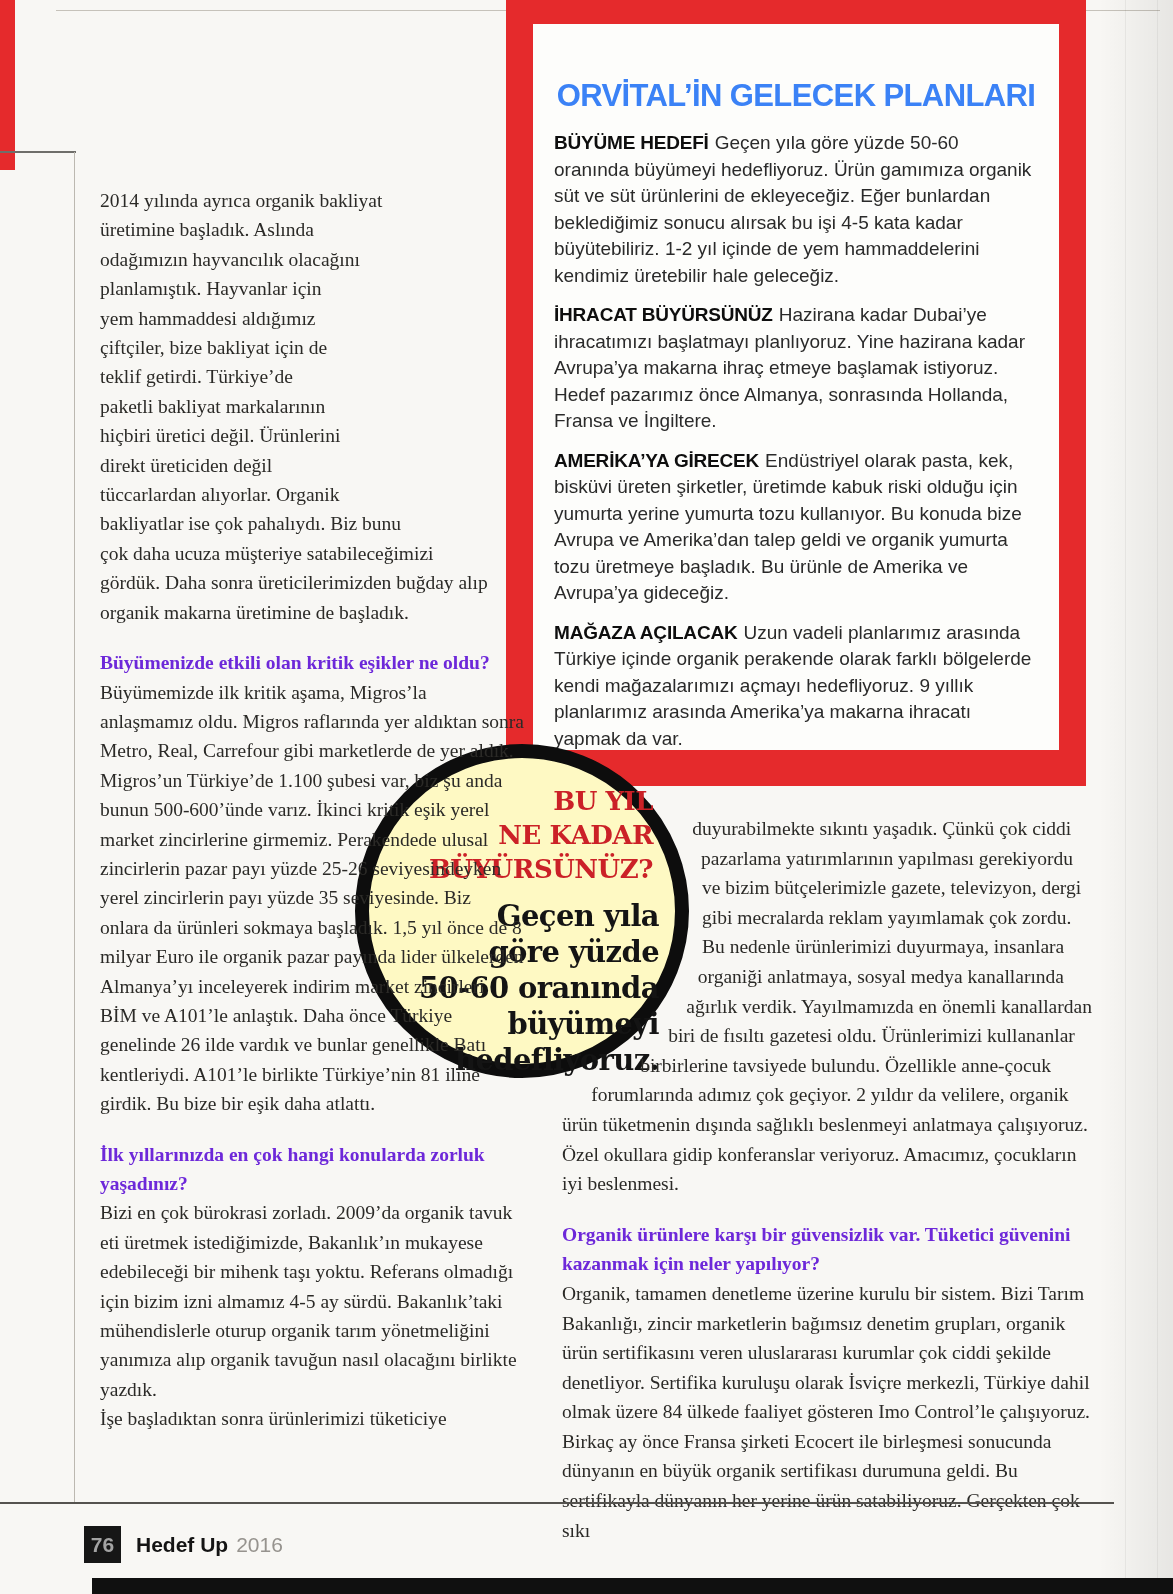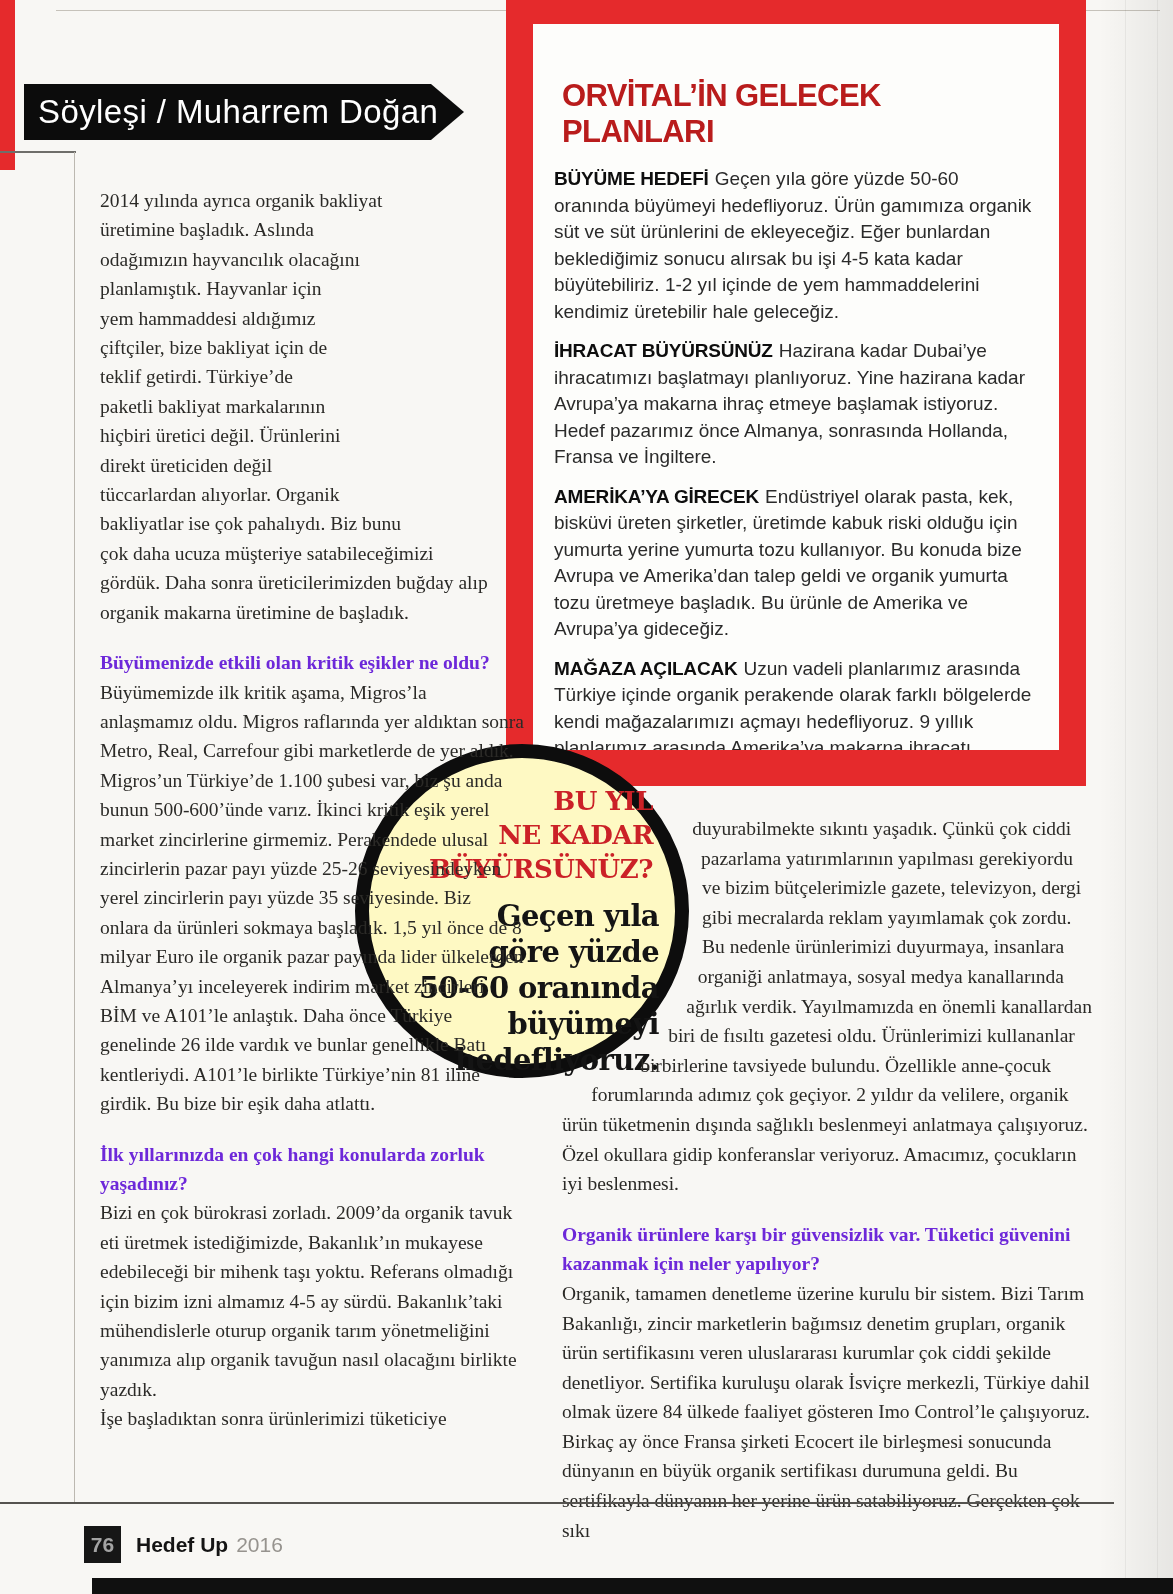--- a/index.html
+++ b/index.html
@@ -20,22 +20,22 @@
   
   .banner { position:absolute; left:24px; top:84px; width:440px; height:56px; background:#0c0c0c;
             clip-path:polygon(0 0, 92.5% 0, 100% 50%, 92.5% 100%, 0 100%);
             color:#ffffff; font:400 33px/56px "Liberation Sans", sans-serif;
             padding-left:14px; box-sizing:border-box; letter-spacing:0.4px; }
 
   
   .redbox { position:absolute; left:506px; top:0; width:580px; height:786px; background:#e52a2c; }
   .redbox-inner { position:absolute; left:27px; top:24px; right:27px; bottom:36px;
                   background:#fdfdfb; padding:0 21px; box-sizing:border-box; overflow:hidden; }
-  .redbox-title { margin:54px 8px 16px; font:700 31px/36px "Liberation Sans", sans-serif;
-                  color:#b91c1c; letter-spacing:-0.6px; }
+  .redbox-title { margin:54px 0 16px; font:700 31px/36px "Liberation Sans", sans-serif;
+                  color:#3b82f6; letter-spacing:-0.6px;text-align:center; }
   .plan { margin:0 0 13px; font:400 19px/26.5px "Liberation Sans", sans-serif; color:#2a2a2a; }
   .plan strong { font-weight:700; color:#0e0e0e; margin-right:6px; letter-spacing:-0.2px; }
 
   
   .quote-circle { position:absolute; left:355px; top:744px; width:306px; height:306px;
                   background:#fef9c3; border:14px solid #0d0d0d; border-radius:50%;
                   text-align:right; }
   .quote-q { margin:26px auto 2px; width:262px; white-space:pre-line;
              font:700 26px/34px "DejaVu Serif", serif; color:#cb2127; letter-spacing:-0.5px; }
   .quote-a { margin:12px auto; width:274px; white-space:pre-line;
@@ -68,23 +68,20 @@
 <div class="page">
 
   <div class="hair-top"></div>
   <div class="stripe-left"></div>
   <div class="corner-h"></div>
   <div class="rule-left"></div>
   <div class="shade-right"></div>
   <div class="streak" style="left:1125px"></div>
   <div class="streak" style="left:1157px"></div>
 
-  <div class="banner">
-    <span>Söyleşi / Muharrem Doğan</span>
-  </div>
 
   <div class="redbox">
     <div class="redbox-inner">
       <h2 class="redbox-title">ORVİTAL’İN GELECEK PLANLARI</h2>
 
       <p class="plan">
         <strong>BÜYÜME HEDEFİ</strong><span>Geçen yıla göre yüzde 50-60 oranında büyümeyi hedefliyoruz. Ürün gamımıza organik süt ve süt ürünlerini de ekleyeceğiz. Eğer bunlardan beklediğimiz sonucu alırsak bu işi 4-5 kata kadar büyütebiliriz. 1-2 yıl içinde de yem hammaddelerini kendimiz üretebilir hale geleceğiz.</span>
       </p>
       <p class="plan">
         <strong>İHRACAT BÜYÜRSÜNÜZ</strong><span>Hazirana kadar Dubai’ye ihracatımızı başlatmayı planlıyoruz. Yine hazirana kadar Avrupa’ya makarna ihraç etmeye başlamak istiyoruz. Hedef pazarımız önce Almanya, sonrasında Hollanda, Fransa ve İngiltere.</span>

